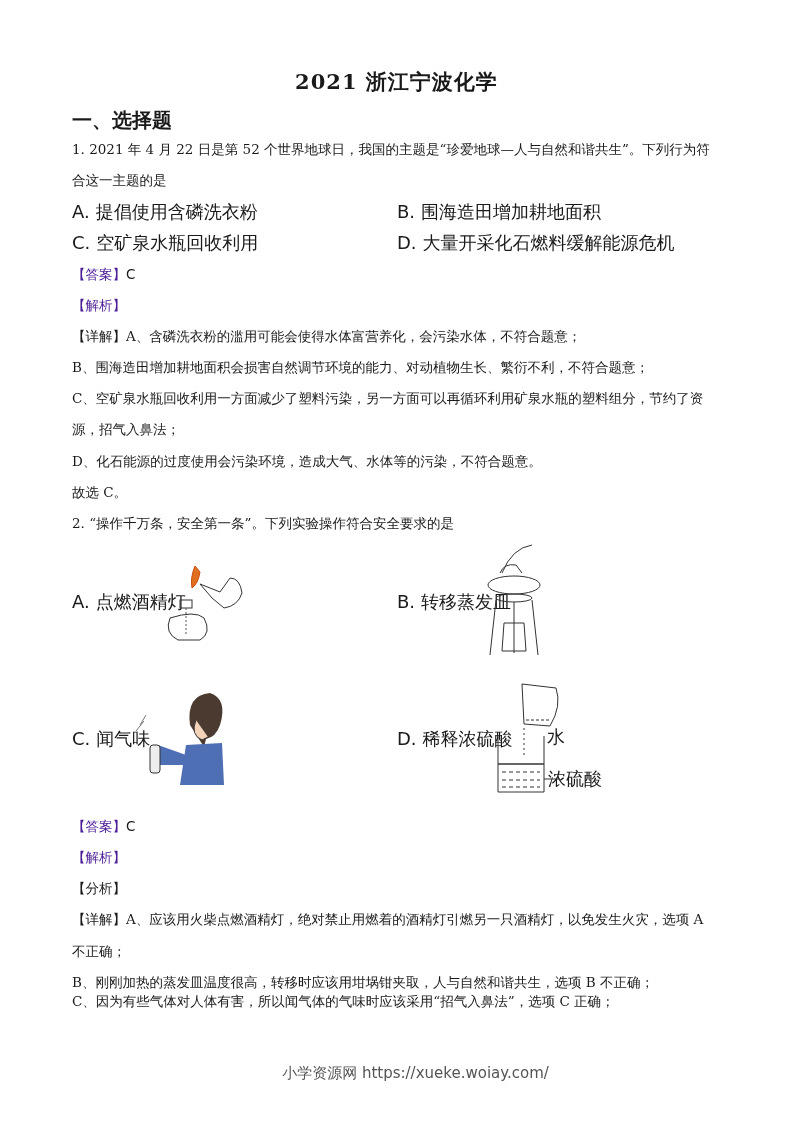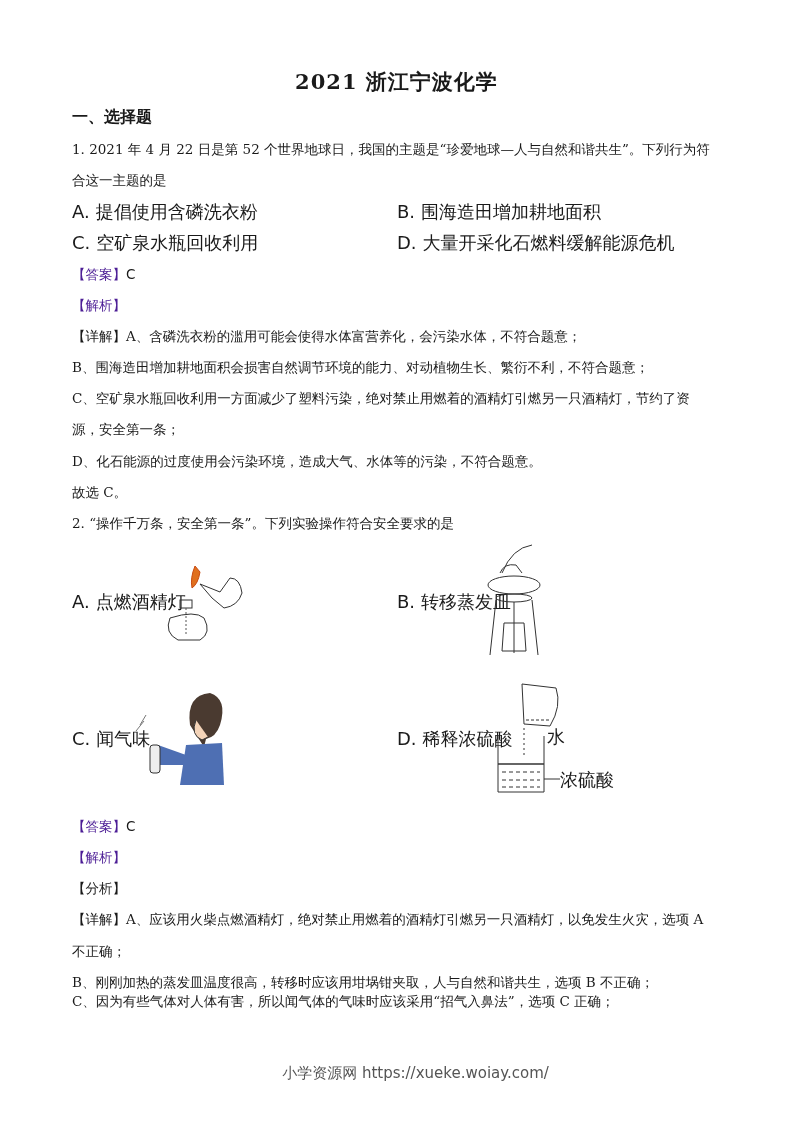--- a/index.html
+++ b/index.html
@@ -1,20 +1,20 @@
 <!DOCTYPE html>
 <html><head>
 <meta charset="utf-8">
 <style>
   html, body { margin: 0; padding: 0; background: #ffffff; }
   body { width: 793px; height: 1122px; position: relative; overflow: hidden;
          font-family: "DejaVu Serif", "Liberation Serif", serif; color: #1a1a1a; }
   .title { position: absolute; top: 68px; left: 0; width: 793px; text-align: center;
            font-size: 21px; font-weight: bold; letter-spacing: 1px; }
-  .section { position: absolute; left: 72px; top: 107px; font-size: 16px; font-weight: bold; }
+  .section { position: absolute; left: 72px; top: 107px; font-size: 20px; font-weight: bold; }
   .line { position: absolute; left: 72px; font-size: 13.5px; white-space: nowrap; line-height: 20px; }
   .opt { position: absolute; font-size: 18px; white-space: nowrap; line-height: 20px; }
   .optkey { font-family: "DejaVu Sans", "Liberation Sans", sans-serif; margin-right: 6px; }
   .tag { color: #4c1d95; }
   .ans { font-family: "DejaVu Sans", "Liberation Sans", sans-serif; }
   .fig { position: absolute; }
   .footer { position: absolute; top: 1064px; left: 0; width: 793px; text-align: center;
             font-family: "DejaVu Sans", "Liberation Sans", sans-serif; font-size: 15px; color: #555; margin-left: 19px; }
 </style>
 </head>
@@ -29,22 +29,22 @@
 <div class="opt" style="left:72px;top:202px"><span class="optkey">A.</span><span>提倡使用含磷洗衣粉</span></div>
 <div class="opt" style="left:397px;top:202px"><span class="optkey">B.</span><span>围海造田增加耕地面积</span></div>
 <div class="opt" style="left:72px;top:233px"><span class="optkey">C.</span><span>空矿泉水瓶回收利用</span></div>
 <div class="opt" style="left:397px;top:233px"><span class="optkey">D.</span><span>大量开采化石燃料缓解能源危机</span></div>
 
 <div class="line" style="top:264px"><span class="tag">【<span>答案</span>】</span><span class="ans">C</span></div>
 <div class="line" style="top:295px"><span class="tag">【<span>解析</span>】</span></div>
 
 <div class="line" style="top:326px"><span>【<span>详解</span>】</span><span>A、含磷洗衣粉的滥用可能会使得水体富营养化，会污染水体，不符合题意；</span></div>
 <div class="line" style="top:357px">B、围海造田增加耕地面积会损害自然调节环境的能力、对动植物生长、繁衍不利，不符合题意；</div>
-<div class="line" style="top:388px">C、空矿泉水瓶回收利用一方面减少了塑料污染，绝对禁止用燃着的酒精灯引燃另一只酒精灯，节约了资</div>
-<div class="line" style="top:419px">源，安全第一条；</div>
+<div class="line" style="top:388px">C、空矿泉水瓶回收利用一方面减少了塑料污染，另一方面可以再循环利用矿泉水瓶的塑料组分，节约了资</div>
+<div class="line" style="top:419px">源，招气入鼻法；</div>
 <div class="line" style="top:451px">D、化石能源的过度使用会污染环境，造成大气、水体等的污染，不符合题意。</div>
 <div class="line" style="top:482px">故选 C。</div>
 
 <div class="line" style="top:513px">2. “操作千万条，安全第一条”。下列实验操作符合安全要求的是</div>
 
 <div class="opt" style="left:72px;top:592px"><span class="optkey">A.</span><span>点燃酒精灯</span></div>
 <svg class="fig" style="left:150px;top:558px" width="100" height="90">
   <path d="M45 8 Q40 20 42 30 Q48 26 50 14 Z" fill="#e0701f" stroke="#c94a10"></path>
   <path d="M50 26 L70 34 L80 20 Q90 20 92 35 Q88 48 74 50 L62 40 Z" fill="none" stroke="#333"></path>
   <rect x="30" y="42" width="12" height="8" fill="none" stroke="#333"></rect>
@@ -79,21 +79,21 @@
   <line x1="38" y1="44" x2="62" y2="44" stroke="#333" stroke-dasharray="3,2"></line>
   <line x1="36" y1="52" x2="36" y2="80" stroke="#333" stroke-dasharray="2,3"></line>
   <path d="M10 60 L10 116 L56 116 L56 60" fill="none" stroke="#333"></path>
   <line x1="10" y1="88" x2="56" y2="88" stroke="#333" stroke-width="1.5"></line>
   <line x1="14" y1="96" x2="52" y2="96" stroke="#333" stroke-dasharray="4,3"></line>
   <line x1="14" y1="104" x2="52" y2="104" stroke="#333" stroke-dasharray="4,3"></line>
   <line x1="14" y1="111" x2="52" y2="111" stroke="#333" stroke-dasharray="4,3"></line>
   <line x1="56" y1="103" x2="72" y2="103" stroke="#333"></line>
 </svg>
 <div class="opt" style="left:547px;top:727px;font-family:'DejaVu Sans',sans-serif">水</div>
-<div class="opt" style="left:560px;top:770px;font-family:Liberation Serif, serif">浓硫酸</div>
+<div class="opt" style="left:548px;top:770px;font-family:Liberation Mono, monospace">浓硫酸</div>
 
 <div class="line" style="top:816px"><span class="tag">【<span>答案</span>】</span><span class="ans">C</span></div>
 <div class="line" style="top:847px"><span class="tag">【<span>解析</span>】</span></div>
 <div class="line" style="top:878px">【<span>分析</span>】</div>
 
 <div class="line" style="top:909px"><span>【<span>详解</span>】</span><span>A、应该用火柴点燃酒精灯，绝对禁止用燃着的酒精灯引燃另一只酒精灯，以免发生火灾，选项 A</span></div>
 <div class="line" style="top:941px">不正确；</div>
 <div class="line" style="top:972px">B、刚刚加热的蒸发皿温度很高，转移时应该用坩埚钳夹取，人与自然和谐共生，选项 B 不正确；</div>
 <div class="line" style="top:991px">C、因为有些气体对人体有害，所以闻气体的气味时应该采用“招气入鼻法”，选项 C 正确；</div>
 

